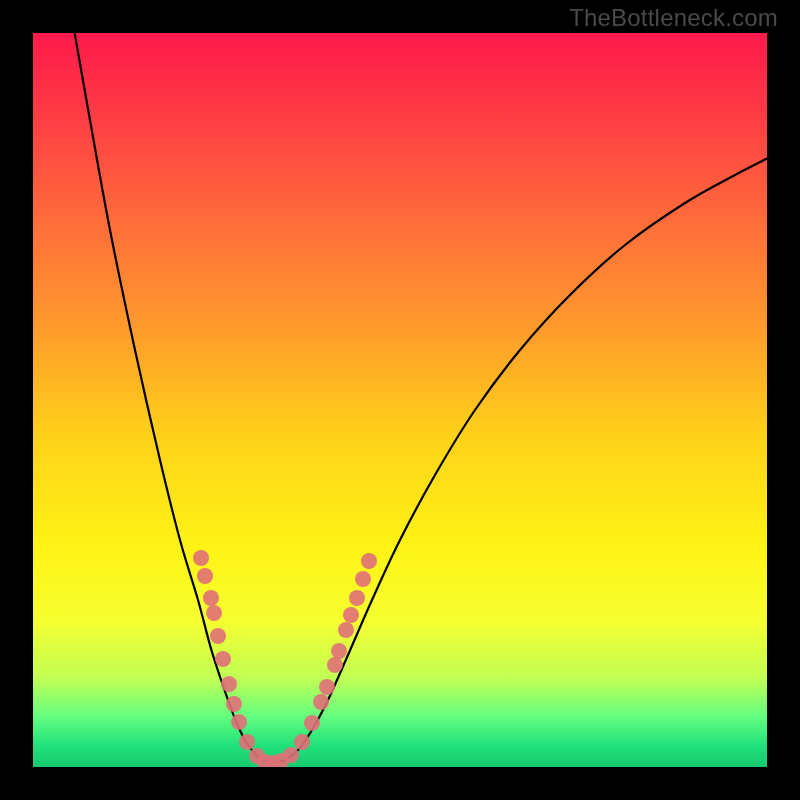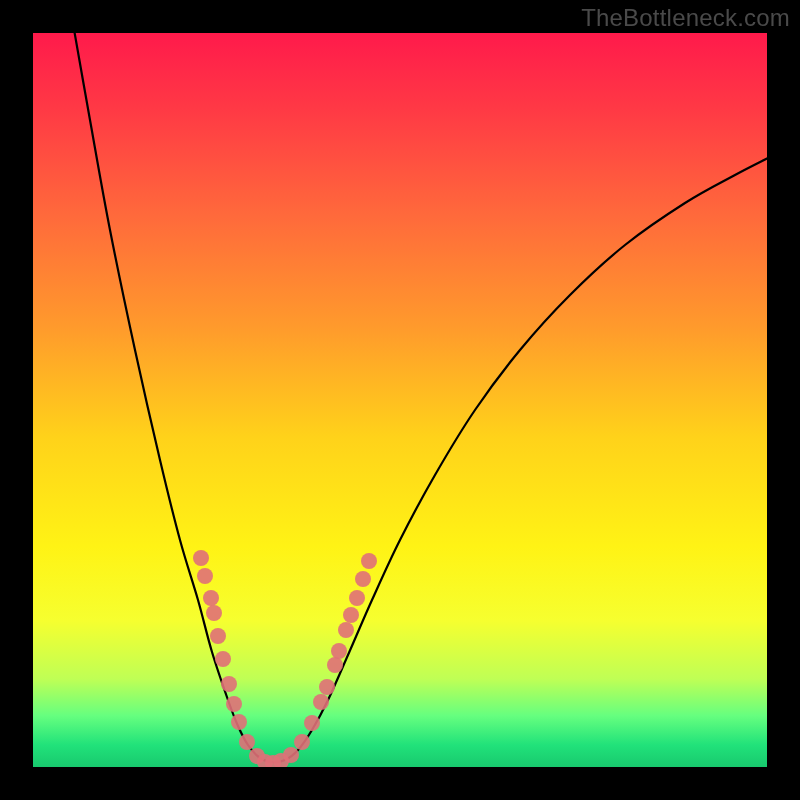--- a/index.html
+++ b/index.html
@@ -15,21 +15,21 @@
     position: absolute;
     left: 0;
     top: 0;
     width: 800px;
     height: 800px;
     background: #000;
   }
   .watermark {
     position: absolute;
     top: 4px;
-    right: 10px;
+    right: 22px;
     color: #4a4a4a;
     font-size: 24px;
     font-weight: 500;
     letter-spacing: 0.2px;
     z-index: 10;
   }
   svg {
     position: absolute;
     left: 0;
     top: 0;

